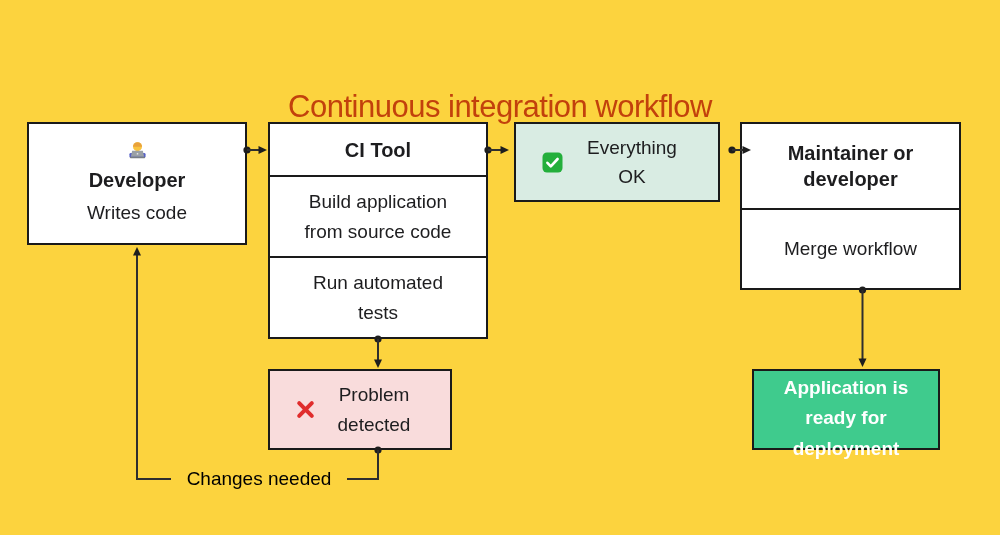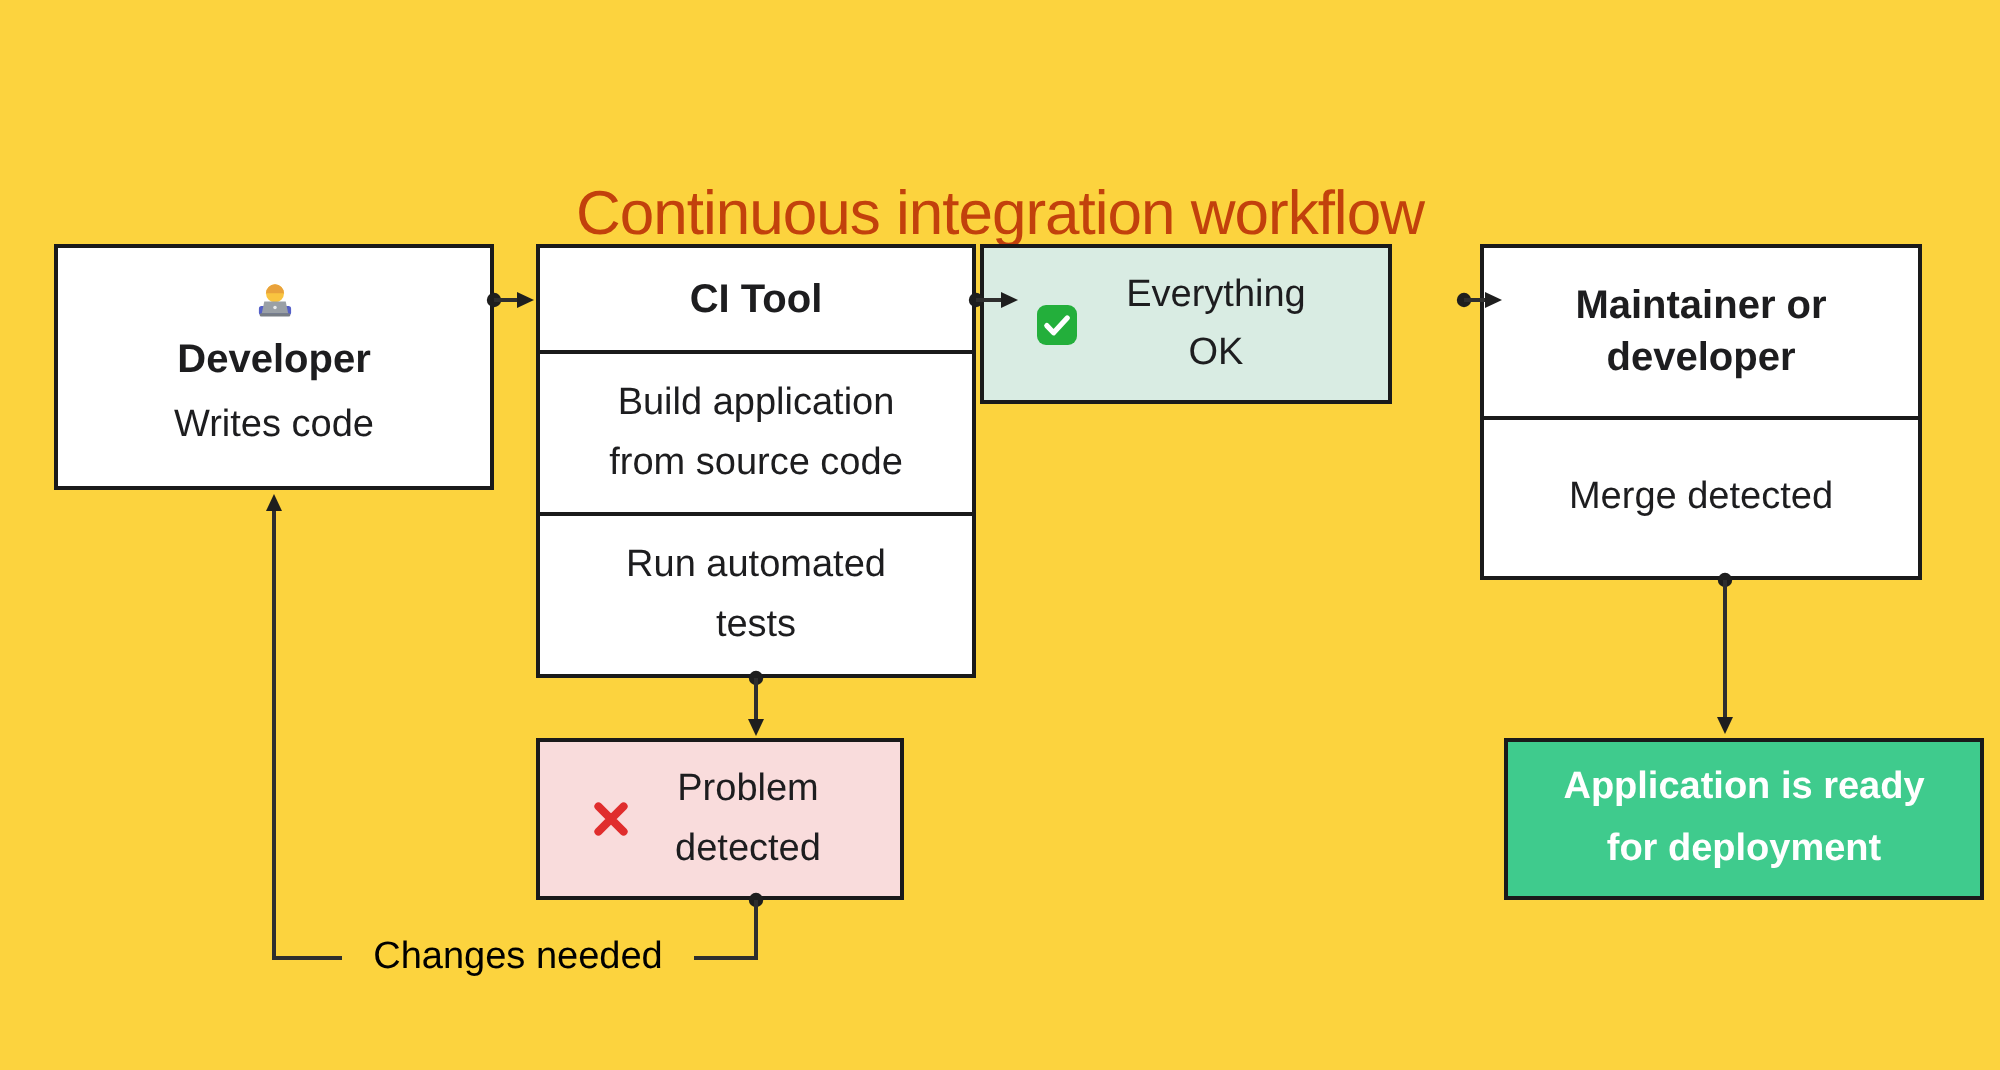--- a/index.html
+++ b/index.html
@@ -49,31 +49,31 @@
     display: flex;
     align-items: center;
     justify-content: center;
     gap: 9px;
     font-size: 19px;
   }
   #developer-box { left: 27px; top: 122px; width: 220px; height: 123px; }
   #ci-tool-box   { left: 268px; top: 122px; width: 220px; height: 217px; }
   #ci-tool-box .header { flex: 0 0 51px; }
   #ok-box {
-    left: 490px; top: 122px; width: 206px; height: 80px;
+    left: 514px; top: 122px; width: 206px; height: 80px;
     background: #d9ece3;
   }
   #maintainer-box { left: 740px; top: 122px; width: 221px; height: 168px; }
   #maintainer-box .header { flex: 0 0 84px; }
   #problem-box {
     left: 268px; top: 369px; width: 184px; height: 81px;
     background: #f9dcdc;
   }
   #deploy-box {
-    left: 752px; top: 369px; width: 240px; height: 81px;
+    left: 752px; top: 369px; width: 188px; height: 81px;
     background: #3fcb8d;
   }
   #deploy-box .section { color: #ffffff; font-weight: bold; line-height: 1.6; padding: 2px 18px; }
   .dev-name { font-weight: bold; font-size: 20px; margin-top: 3px; }
   .dev-sub { font-size: 19px; margin-top: 2px; }
   .icon { display: inline-flex; align-items: center; justify-content: center; }
   .changes-label {
     position: absolute;
     left: 177px; top: 468px; width: 164px;
     text-align: center;
@@ -132,21 +132,21 @@
             <path d="M5.4 10.8 l3.4 3.6 l6.8 -7.4" fill="none" stroke="#ffffff" stroke-width="2.6" stroke-linecap="round" stroke-linejoin="round"></path>
           </svg>
         </span>
         <span>Everything OK</span>
       </span>
     </div>
   </div>
 
   <div class="node" id="maintainer-box">
     <div class="section header">Maintainer or developer</div>
-    <div class="section">Merge detected</div>
+    <div class="section">Merge workflow</div>
   </div>
 
   <div class="node" id="problem-box">
     <div class="section">
       <span class="inline-label">
         <span class="icon">
           <svg width="19" height="19" viewBox="0 0 19 19" aria-hidden="true">
             <path d="M3.2 3.2 L15.8 15.8 M15.8 3.2 L3.2 15.8" stroke="#e02d2d" stroke-width="4" stroke-linecap="round"></path>
           </svg>
         </span>

